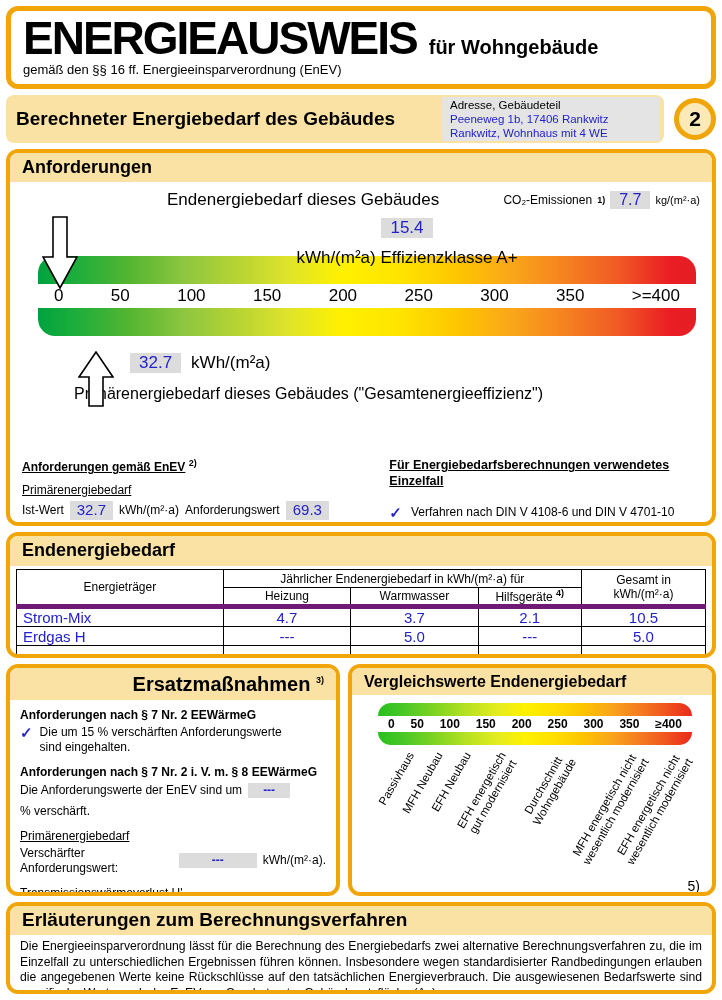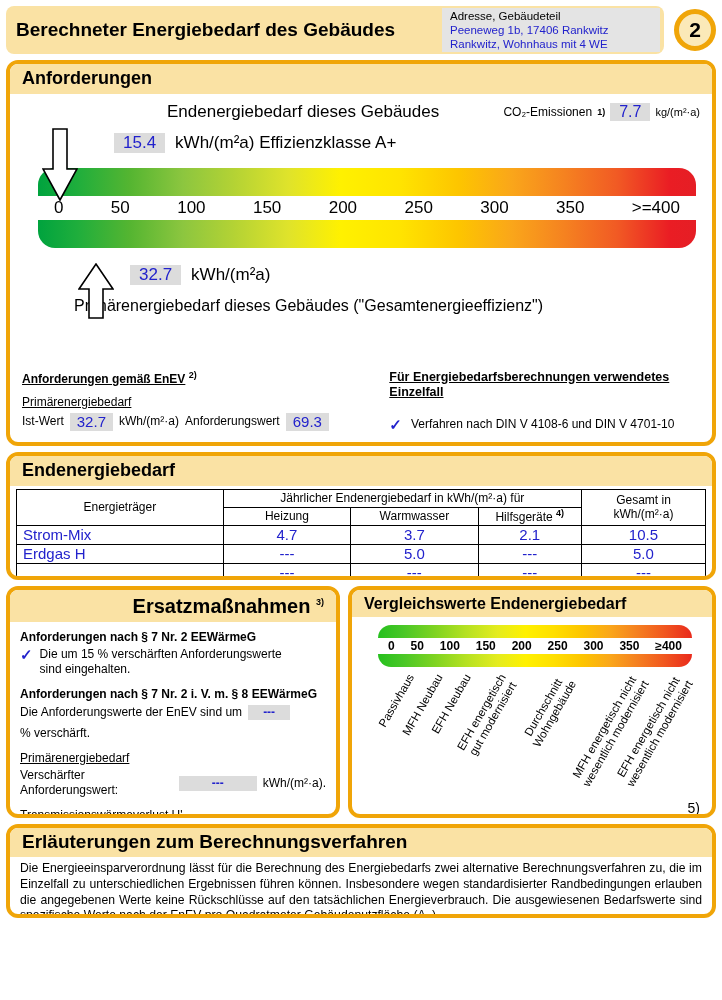--- a/index.html
+++ b/index.html
@@ -28,21 +28,21 @@
 
   
   .sec-energie { height:386px; }
   .eb-content { position:relative; padding:2px 12px; }
   .row-end-heading { display:flex; align-items:center; margin-top:6px; }
   .end-heading { font-size:17px; margin-left:145px; }
   .co2-group { margin-left:auto; display:flex; align-items:center; gap:5px; font-size:12px; }
   .vbox { background:#DCDCDC; color:#2222CC; padding:0 9px; }
   .co2-val { font-size:16px; }
   .co2-unit { font-size:11px; }
-  .row-endval { display:flex; align-items:center; gap:10px; margin:8px 0 0 92px; font-size:17px; height:26px; }
+  .row-endval { display:flex; align-items:center; gap:10px; margin:8px 0 0 92px; font-size:17px; height:26px;flex-direction:column; }
   .arrow-abs { position:absolute; }
   .arrow-down { left:32px; top:34px; }
   .scale { margin:12px 4px 0 16px; border-radius:17px; overflow:hidden; }
   .grad { height:28px; background:linear-gradient(90deg,#00a33e 0%,#1fae3c 6%,#55b531 14%,#8cc63f 22%,#b5d334 30%,#dfe32b 38%,#fff100 46%,#ffe400 55%,#fdc500 64%,#faa61a 72%,#f58220 80%,#f15a24 88%,#ea1d24 96%,#e51e25 100%); }
   .tickstrip { height:24px; background:#fff; display:flex; align-items:center; justify-content:space-between; padding:0 16px; font-size:17px; }
   .below-scale { position:relative; min-height:108px; }
   .arrow-up { left:56px; top:1px; }
   .row-primval { display:flex; align-items:center; gap:10px; margin:14px 0 0 108px; font-size:17px; height:26px; }
   .primaer-heading { margin:9px 0 0 52px; font-size:16px; }
 
@@ -60,21 +60,21 @@
   .check.checked { color:#2222CC; font-weight:bold; font-size:15px; line-height:1; }
   .verf-item { display:flex; align-items:center; gap:9px; margin-top:9px; }
   .verf-title { font-size:12.5px; }
 
   
   .sec-table { height:128px; }
   .etable { width:calc(100% - 12px); margin:3px 6px; border-collapse:collapse; font-size:12px; }
   .etable td, .etable th { border:1px solid #000; text-align:center; font-weight:normal; padding:0 3px; }
   .etable thead td { height:18px; }
   .etable tbody td { height:19px; color:#2222CC; font-size:15px; }
-  .etable tbody tr:first-child td { border-top:1px solid #701a75; }
+  .etable tbody tr:first-child td { border-top:5px solid #701a75; }
   .etable .traeger { text-align:left; padding-left:6px; }
 
   
   .bottom-row { height:232px; display:flex; gap:8px; }
   .box-ersatz { width:334px; }
   .box-vergleich { flex:1; position:relative; }
   .ersatz-content { padding:2px 10px; font-size:12px; line-height:1.25; }
   .bold-line { font-weight:bold; }
   .check-line { display:flex; gap:7px; margin-top:2px; align-items:flex-start; }
   .dashbox { background:#DCDCDC; color:#2222CC; font-weight:bold; padding:0 15px; text-align:center; }
@@ -96,20 +96,27 @@
   
   .sec-erl { height:94px; }
   .erl-band { font-size:19px; padding:3px 12px; }
   .erl-text { padding:4px 10px; font-size:12.2px; line-height:1.3; text-align:justify; }
 </style>
 </head>
 <body>
 
 <div class="page">
 
+  <div class="obox header">
+    <div class="title-row">
+      <span class="main-title">ENERGIEAUSWEIS</span>
+      <span class="sub-title">für Wohngebäude</span>
+    </div>
+    <div class="law-line">gemäß den §§ 16 ff. Energieeinsparverordnung (EnEV)</div>
+  </div>
 
   <div class="titlebar-row">
     <div class="titlebar">
       <span class="titlebar-heading">Berechneter Energiebedarf des Gebäudes</span>
       <div class="address-box">
         <div>Adresse, Gebäudeteil</div>
         <div class="address-line">Peeneweg 1b, 17406 Rankwitz</div>
         <div class="address-line">Rankwitz, Wohnhaus mit 4 WE</div>
       </div>
     </div>

